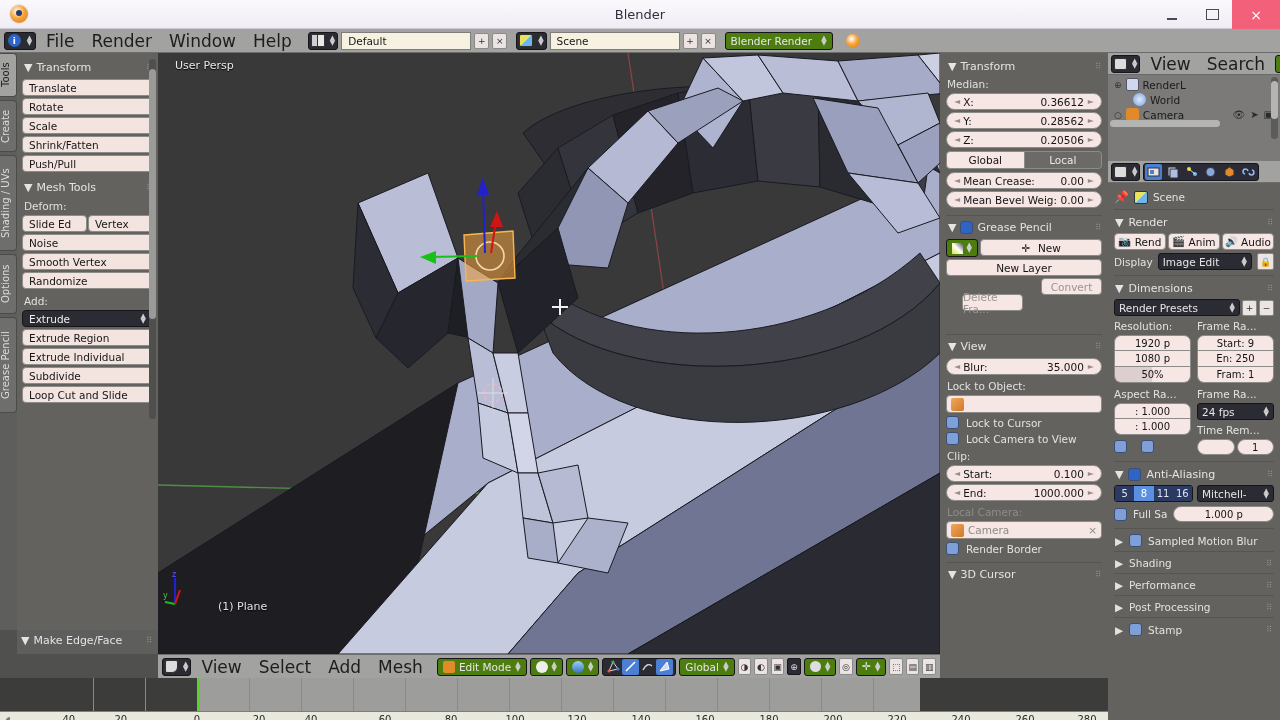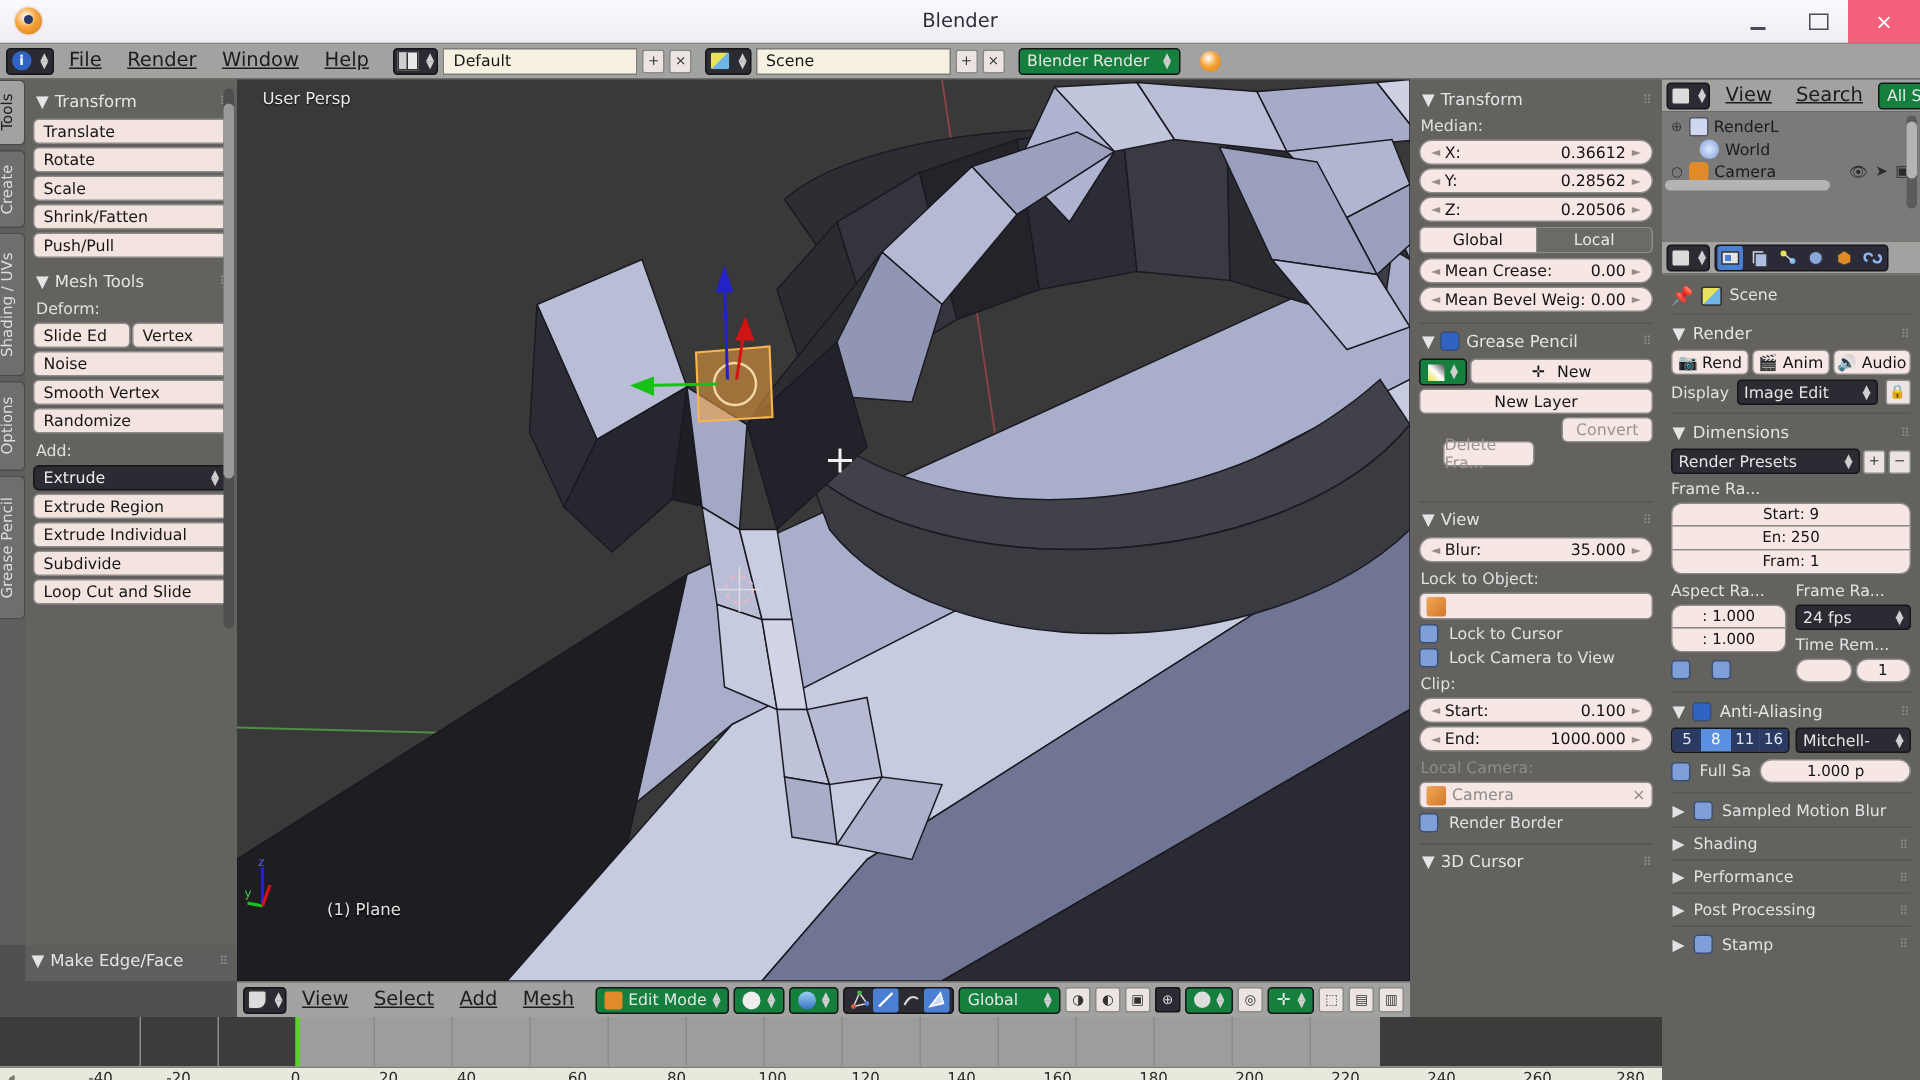--- a/index.html
+++ b/index.html
@@ -22,22 +22,22 @@
   .os-btn.min:after{content:"";width:10px;height:2px;background:#4a4a55;margin-top:8px;}
   .os-btn.max:after{content:"";width:11px;height:9px;border:1.5px solid #4a4a55;}
   .os-btn.close{background:#f2607a;color:#fff;width:48px;font-size:14px;}
 
   
   .bl{position:absolute;left:0;top:29px;width:1280px;height:691px;background:#50504f;}
 
   
   .hdr{background:#a2a2a1;border-bottom:1px solid #6a6a69;display:flex;align-items:center;
        height:22px;padding:0 3px;gap:4px;}
-  .mitem{font-size:13px;color:#1d1d1d;padding:0 7px;line-height:22px;white-space:nowrap;text-decoration:underline;}
-  .dark{background:#15803d;color:#e6e6e6;border:1px solid #15151a;border-radius:3px;height:18px;
+  .mitem{font-size:17px;color:#1d1d1d;padding:0 7px;line-height:22px;white-space:nowrap;}
+  .dark{background:#4d7c0f;color:#e6e6e6;border:1px solid #15151a;border-radius:3px;height:18px;
         display:flex;align-items:center;font-size:10.5px;padding:0 5px;white-space:nowrap;}
   .iconbox{background:#2b2b33;border:1px solid #15151a;border-radius:3px;height:18px;
            display:flex;align-items:center;padding:0 2px;gap:1px;}
   .sq{width:15px;height:16px;border:1px solid #8a8a89;background:#ece3e3;border-radius:2px;
       display:flex;align-items:center;justify-content:center;font-size:9px;color:#333;}
   .updown{display:inline-flex;flex-direction:column;line-height:5px;font-size:7px;color:#cfcfcf;
           margin-left:4px;}
 
   
   .bl-header{position:absolute;left:0;top:0;width:1280px;height:24px;background:#a2a2a1;
@@ -688,20 +688,26 @@
             <div style="display:flex;gap:2px;align-items:center">
               <div class="pdark">
                 <span>Render Presets</span>
                 <span class="updown">▲<br>▼</span>
               </div>
               <span class="sq">+</span>
               <span class="sq">−</span>
             </div>
             <div style="display:flex;gap:6px;margin-top:4px">
               <div style="flex:1">
+                <div style="color:#e2e2e2;font-size:10.5px;margin-bottom:3px">Resolution:</div>
+                <div class="ppill" style="border-radius:7px 7px 0 0">1920 p</div>
+                <div class="ppill" style="border-radius:0;border-top:none">1080 p</div>
+                <div class="ppill" style="border-radius:0 0 7px 7px;border-top:none;background:linear-gradient(90deg,#ddcfcf 50%,#f6e6e4 50%)">50%</div>
+              </div>
+              <div style="flex:1">
                 <div style="color:#e2e2e2;font-size:10.5px;margin-bottom:3px">Frame Ra...</div>
                 <div class="ppill" style="border-radius:7px 7px 0 0">Start: 9</div>
                 <div class="ppill" style="border-radius:0;border-top:none">En: 250</div>
                 <div class="ppill" style="border-radius:0 0 7px 7px;border-top:none">Fram: 1</div>
               </div>
             </div>
             <div style="display:flex;gap:6px;margin-top:5px">
               <div style="flex:1">
                 <div style="color:#e2e2e2;font-size:10.5px;margin-bottom:3px">Aspect Ra...</div>
                 <div class="ppill" style="border-radius:7px 7px 0 0">: 1.000</div>

